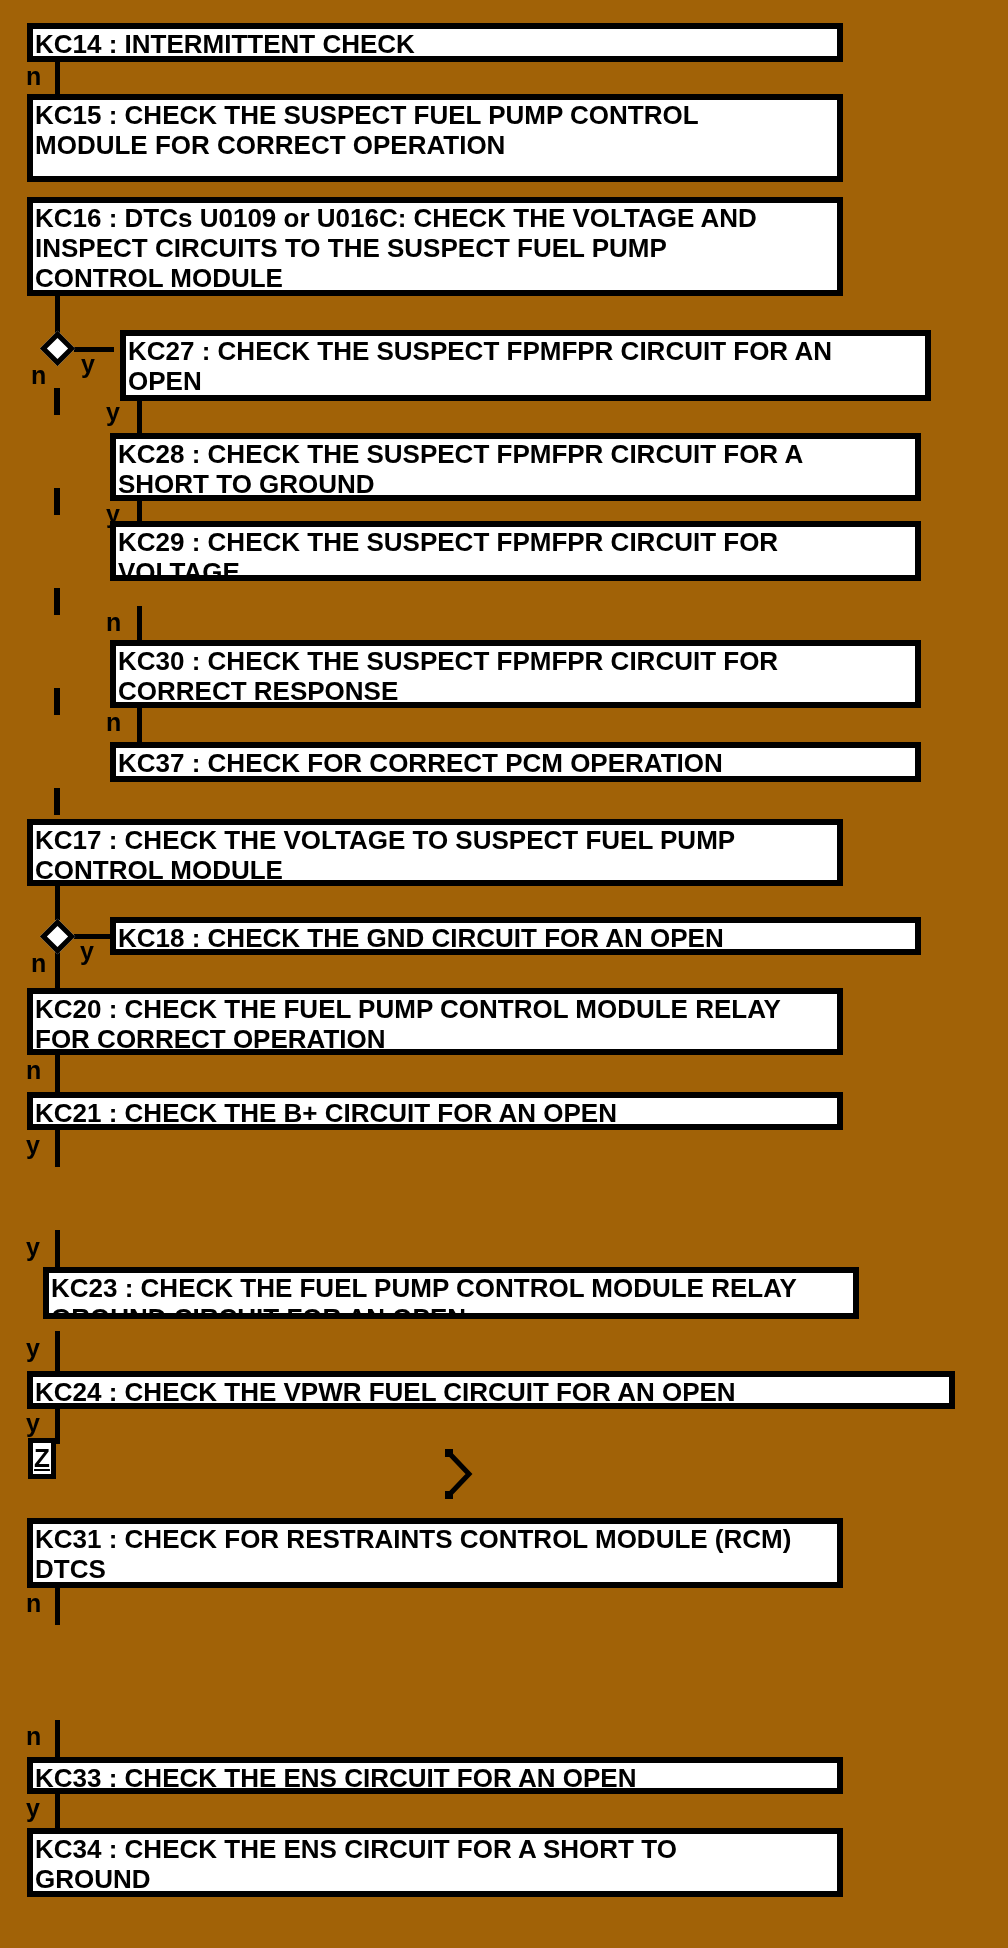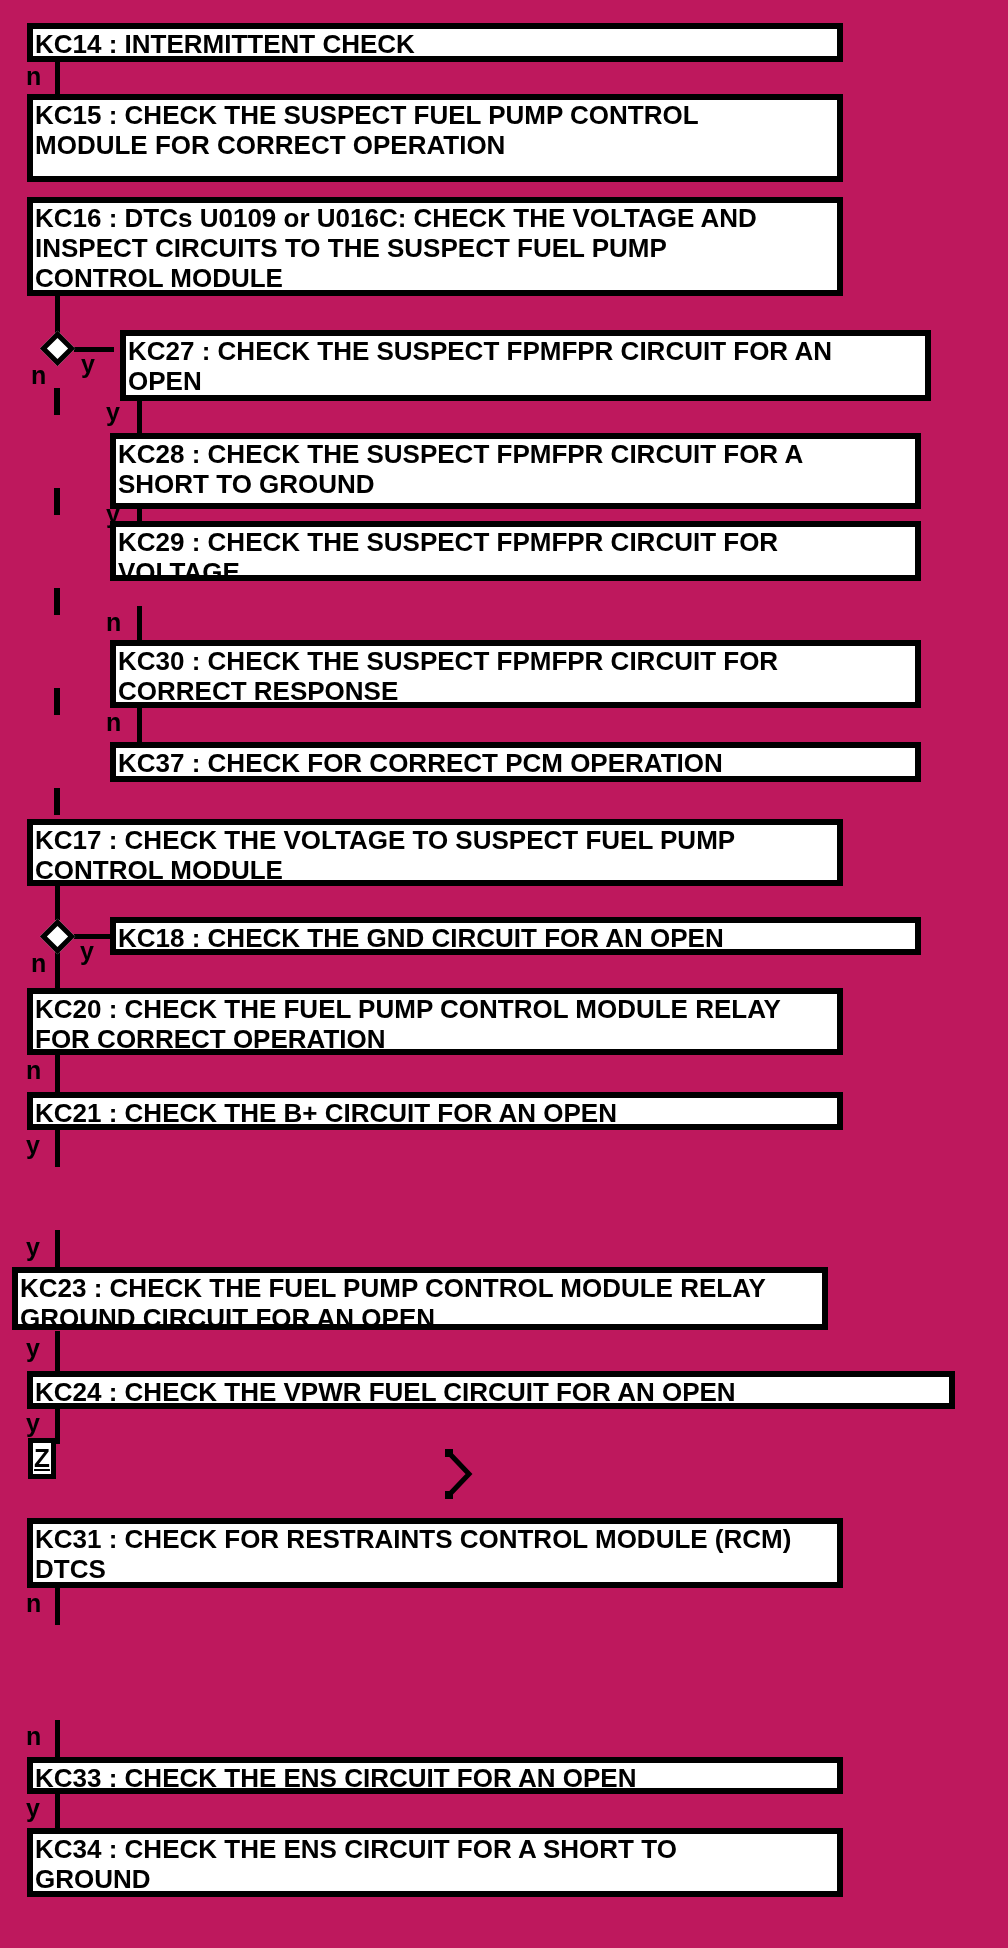--- a/index.html
+++ b/index.html
@@ -1,17 +1,17 @@
 <!DOCTYPE html>
 <html><head>
 <meta charset="utf-8">
 <style>
   html,body { margin:0; padding:0; background:#ffffff; }
   .stage {
-    position:relative; width:1008px; height:1948px; background:#be185d;
+    position:relative; width:1008px; height:1948px; background:#a16207;
     font-family:"Liberation Sans", sans-serif; color:#000;
   }
   .box {
     position:absolute; box-sizing:border-box;
     border:6px solid #000; background:#fff; color:#000;
     font-weight:bold; font-size:26px; line-height:30px;
     padding:0 2px; white-space:pre-line; overflow:hidden;
     letter-spacing:0;
   }
   .lbl {
@@ -65,34 +65,34 @@
   <div class="diamond" style="left:45px;top:924px"></div>
 
   <div class="box" style="left:27px;top:23px;width:816px;height:39px">KC14 : INTERMITTENT CHECK</div>
   <div class="box" style="left:27px;top:94px;width:816px;height:88px">KC15 : CHECK THE SUSPECT FUEL PUMP CONTROL
 MODULE FOR CORRECT OPERATION</div>
   <div class="box" style="left:27px;top:197px;width:816px;height:99px">KC16 : DTCs U0109 or U016C: CHECK THE VOLTAGE AND
 INSPECT CIRCUITS TO THE SUSPECT FUEL PUMP
 CONTROL MODULE</div>
   <div class="box" style="left:120px;top:330px;width:811px;height:71px">KC27 : CHECK THE SUSPECT FPMFPR CIRCUIT FOR AN
 OPEN</div>
-  <div class="box" style="left:110px;top:433px;width:811px;height:76px">KC28 : CHECK THE SUSPECT FPMFPR CIRCUIT FOR A
+  <div class="box" style="left:110px;top:433px;width:811px;height:68px">KC28 : CHECK THE SUSPECT FPMFPR CIRCUIT FOR A
 SHORT TO GROUND</div>
   <div class="box" style="left:110px;top:521px;width:811px;height:60px">KC29 : CHECK THE SUSPECT FPMFPR CIRCUIT FOR
 VOLTAGE</div>
   <div class="box" style="left:110px;top:640px;width:811px;height:68px">KC30 : CHECK THE SUSPECT FPMFPR CIRCUIT FOR
 CORRECT RESPONSE</div>
   <div class="box" style="left:110px;top:742px;width:811px;height:40px">KC37 : CHECK FOR CORRECT PCM OPERATION</div>
   <div class="box" style="left:27px;top:819px;width:816px;height:67px">KC17 : CHECK THE VOLTAGE TO SUSPECT FUEL PUMP
 CONTROL MODULE</div>
   <div class="box" style="left:110px;top:917px;width:811px;height:38px">KC18 : CHECK THE GND CIRCUIT FOR AN OPEN</div>
   <div class="box" style="left:27px;top:988px;width:816px;height:67px">KC20 : CHECK THE FUEL PUMP CONTROL MODULE RELAY
 FOR CORRECT OPERATION</div>
   <div class="box" style="left:27px;top:1092px;width:816px;height:38px">KC21 : CHECK THE B+ CIRCUIT FOR AN OPEN</div>
-  <div class="box" style="left:12px;top:1267px;width:816px;height:63px">KC23 : CHECK THE FUEL PUMP CONTROL MODULE RELAY
+  <div class="box" style="left:43px;top:1267px;width:816px;height:52px">KC23 : CHECK THE FUEL PUMP CONTROL MODULE RELAY
 GROUND CIRCUIT FOR AN OPEN</div>
   <div class="box" style="left:27px;top:1371px;width:928px;height:38px">KC24 : CHECK THE VPWR FUEL CIRCUIT FOR AN OPEN</div>
   <div class="box" style="left:27px;top:1518px;width:816px;height:70px">KC31 : CHECK FOR RESTRAINTS CONTROL MODULE (RCM)
 DTCS</div>
   <div class="box" style="left:27px;top:1757px;width:816px;height:37px">KC33 : CHECK THE ENS CIRCUIT FOR AN OPEN</div>
   <div class="box" style="left:27px;top:1828px;width:816px;height:69px">KC34 : CHECK THE ENS CIRCUIT FOR A SHORT TO
 GROUND</div>
 
   <span class="lbl" style="left:26px;top:64px">n</span>
   <span class="lbl" style="left:81px;top:352px">y</span>

